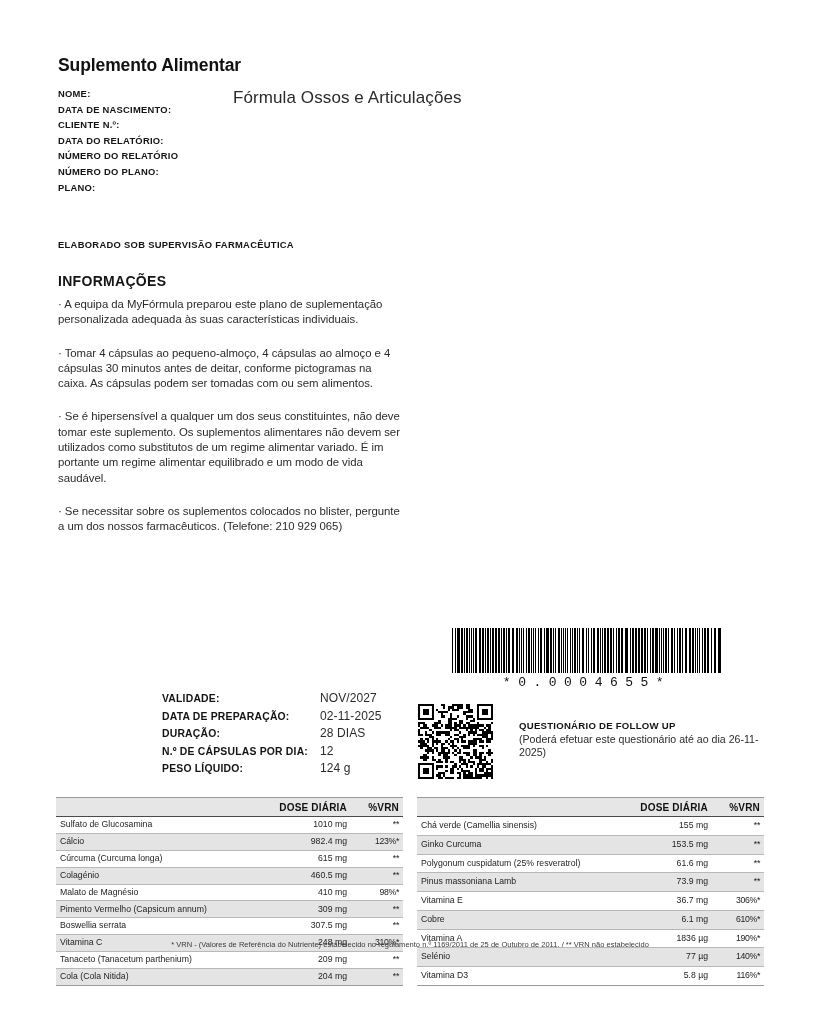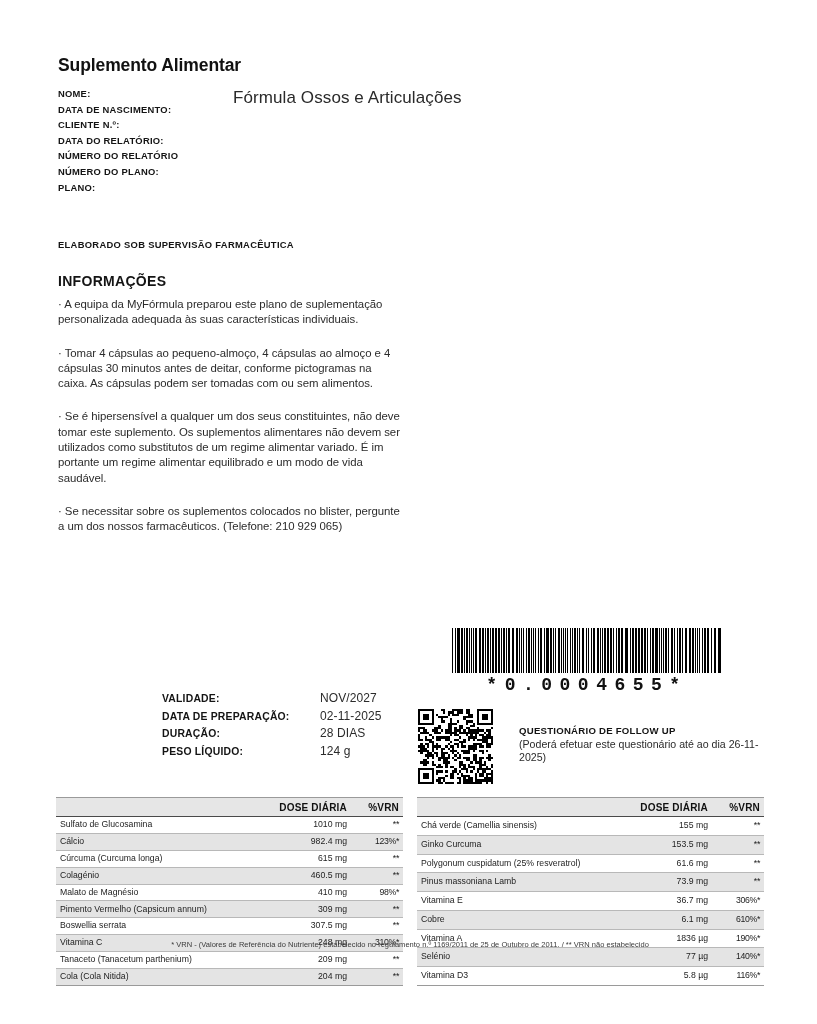--- a/index.html
+++ b/index.html
@@ -109,27 +109,26 @@
     display: flex;
     align-items: stretch;
     width: 270px;
   }
   .barcode-bars i {
     display: block;
     height: 100%;
   }
   .barcode-text {
     font-family: "Liberation Mono", monospace;
-    font-size: 18px;
+    font-size: 13px;
     letter-spacing: 7.5px;
     text-align: center;
     margin-top: 2px;
     color: #111;
     white-space: nowrap;
-    font-weight: bold;
   }
 
   .followup-row {
     display: flex;
     align-items: flex-start;
     margin-top: 14px;
   }
   .qr-box {
     width: 75px;
     height: 75px;
@@ -946,20 +945,24 @@
       </div>
       <div class="details-row">
         <span class="details-label">DATA DE PREPARAÇÃO:</span>
         <span class="details-value">02-11-2025</span>
       </div>
       <div class="details-row">
         <span class="details-label">DURAÇÃO:</span>
         <span class="details-value">28 DIAS</span>
       </div>
       <div class="details-row">
+        <span class="details-label">N.º DE CÁPSULAS POR DIA:</span>
+        <span class="details-value">12</span>
+      </div>
+      <div class="details-row">
         <span class="details-label">PESO LÍQUIDO:</span>
         <span class="details-value">124 g</span>
       </div>
     </div>
 
   <div class="tables">
     <table class="nutri-table">
       <thead>
         <tr>
           <th class="c-name"></th>

